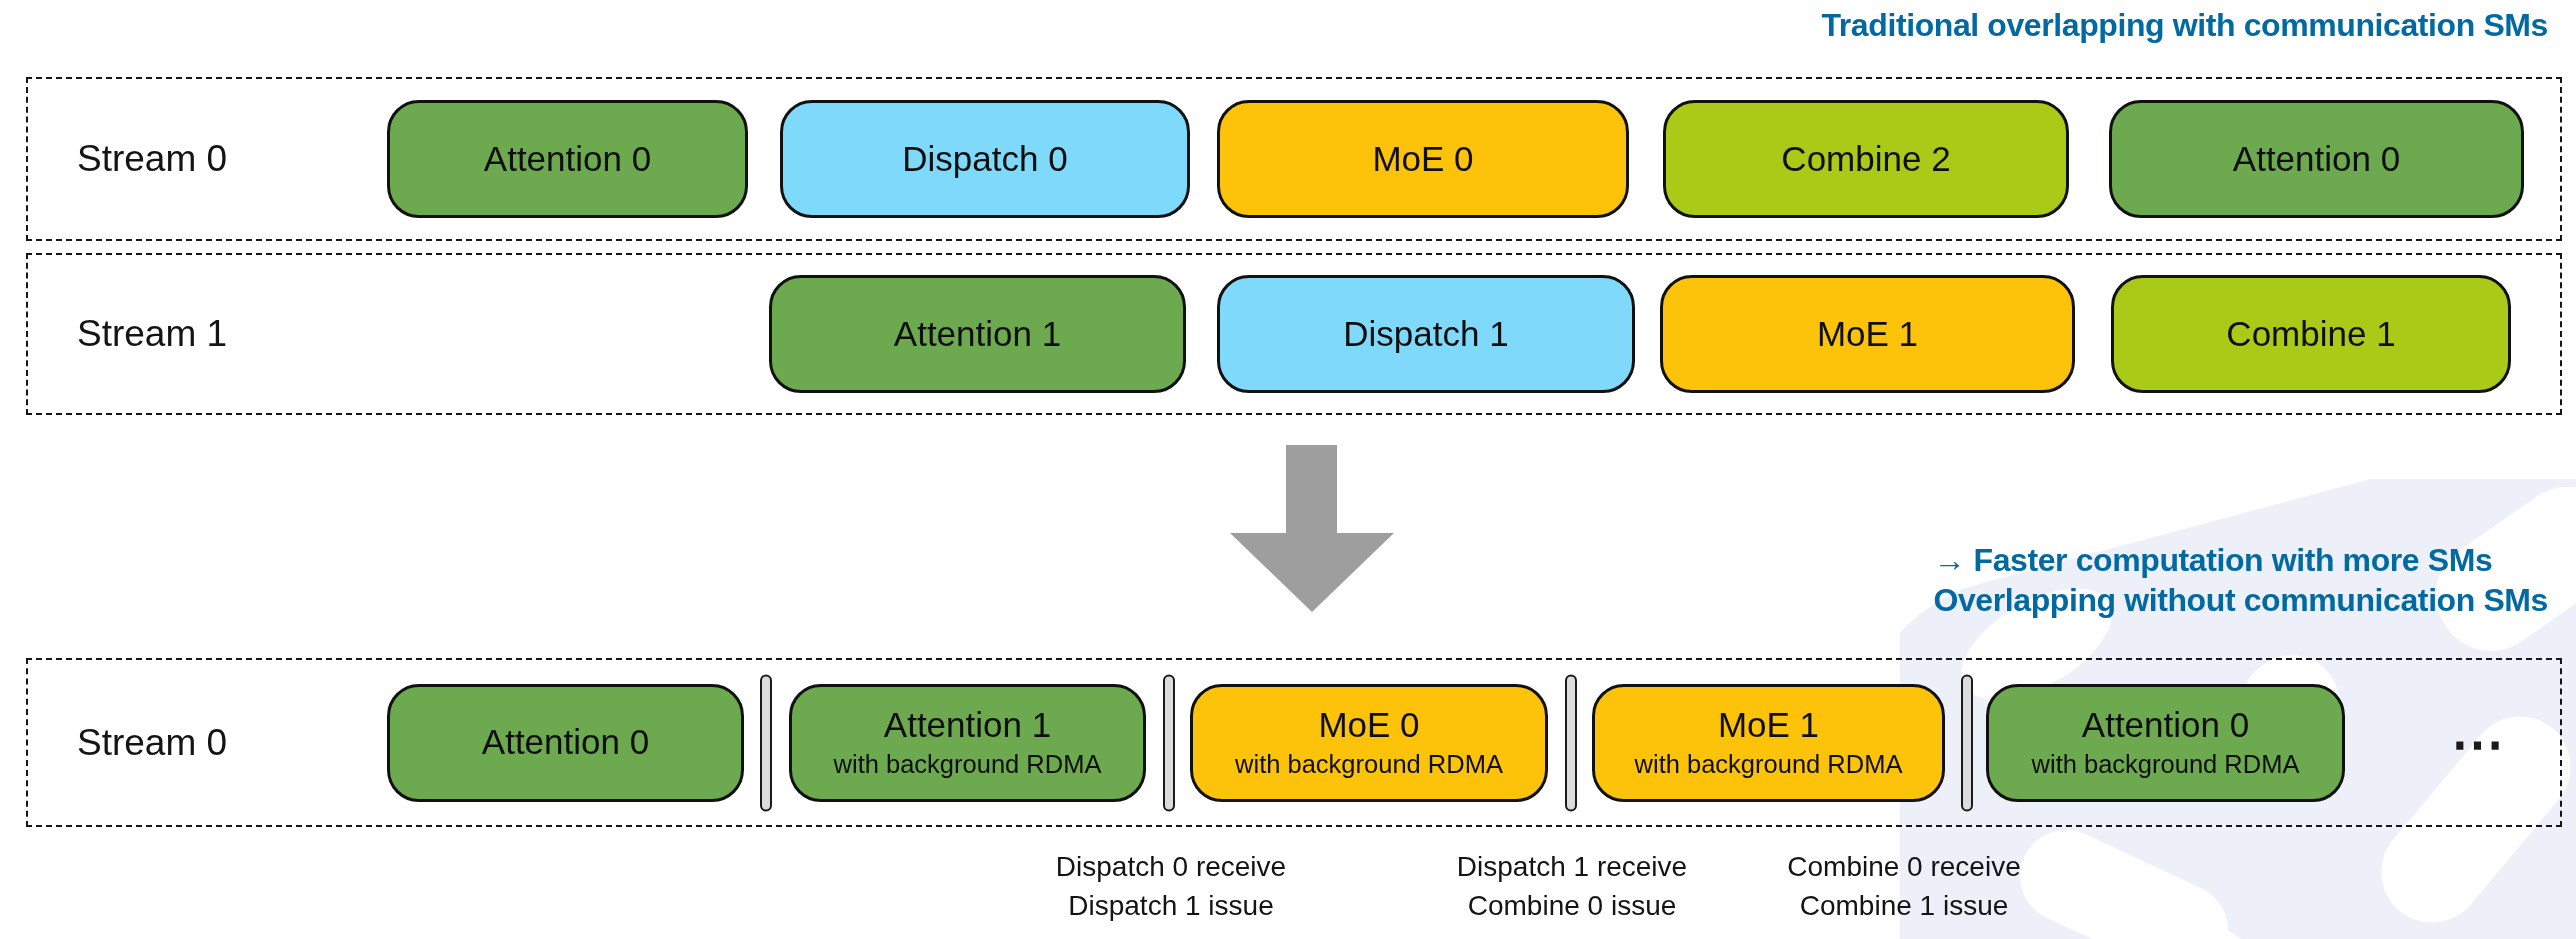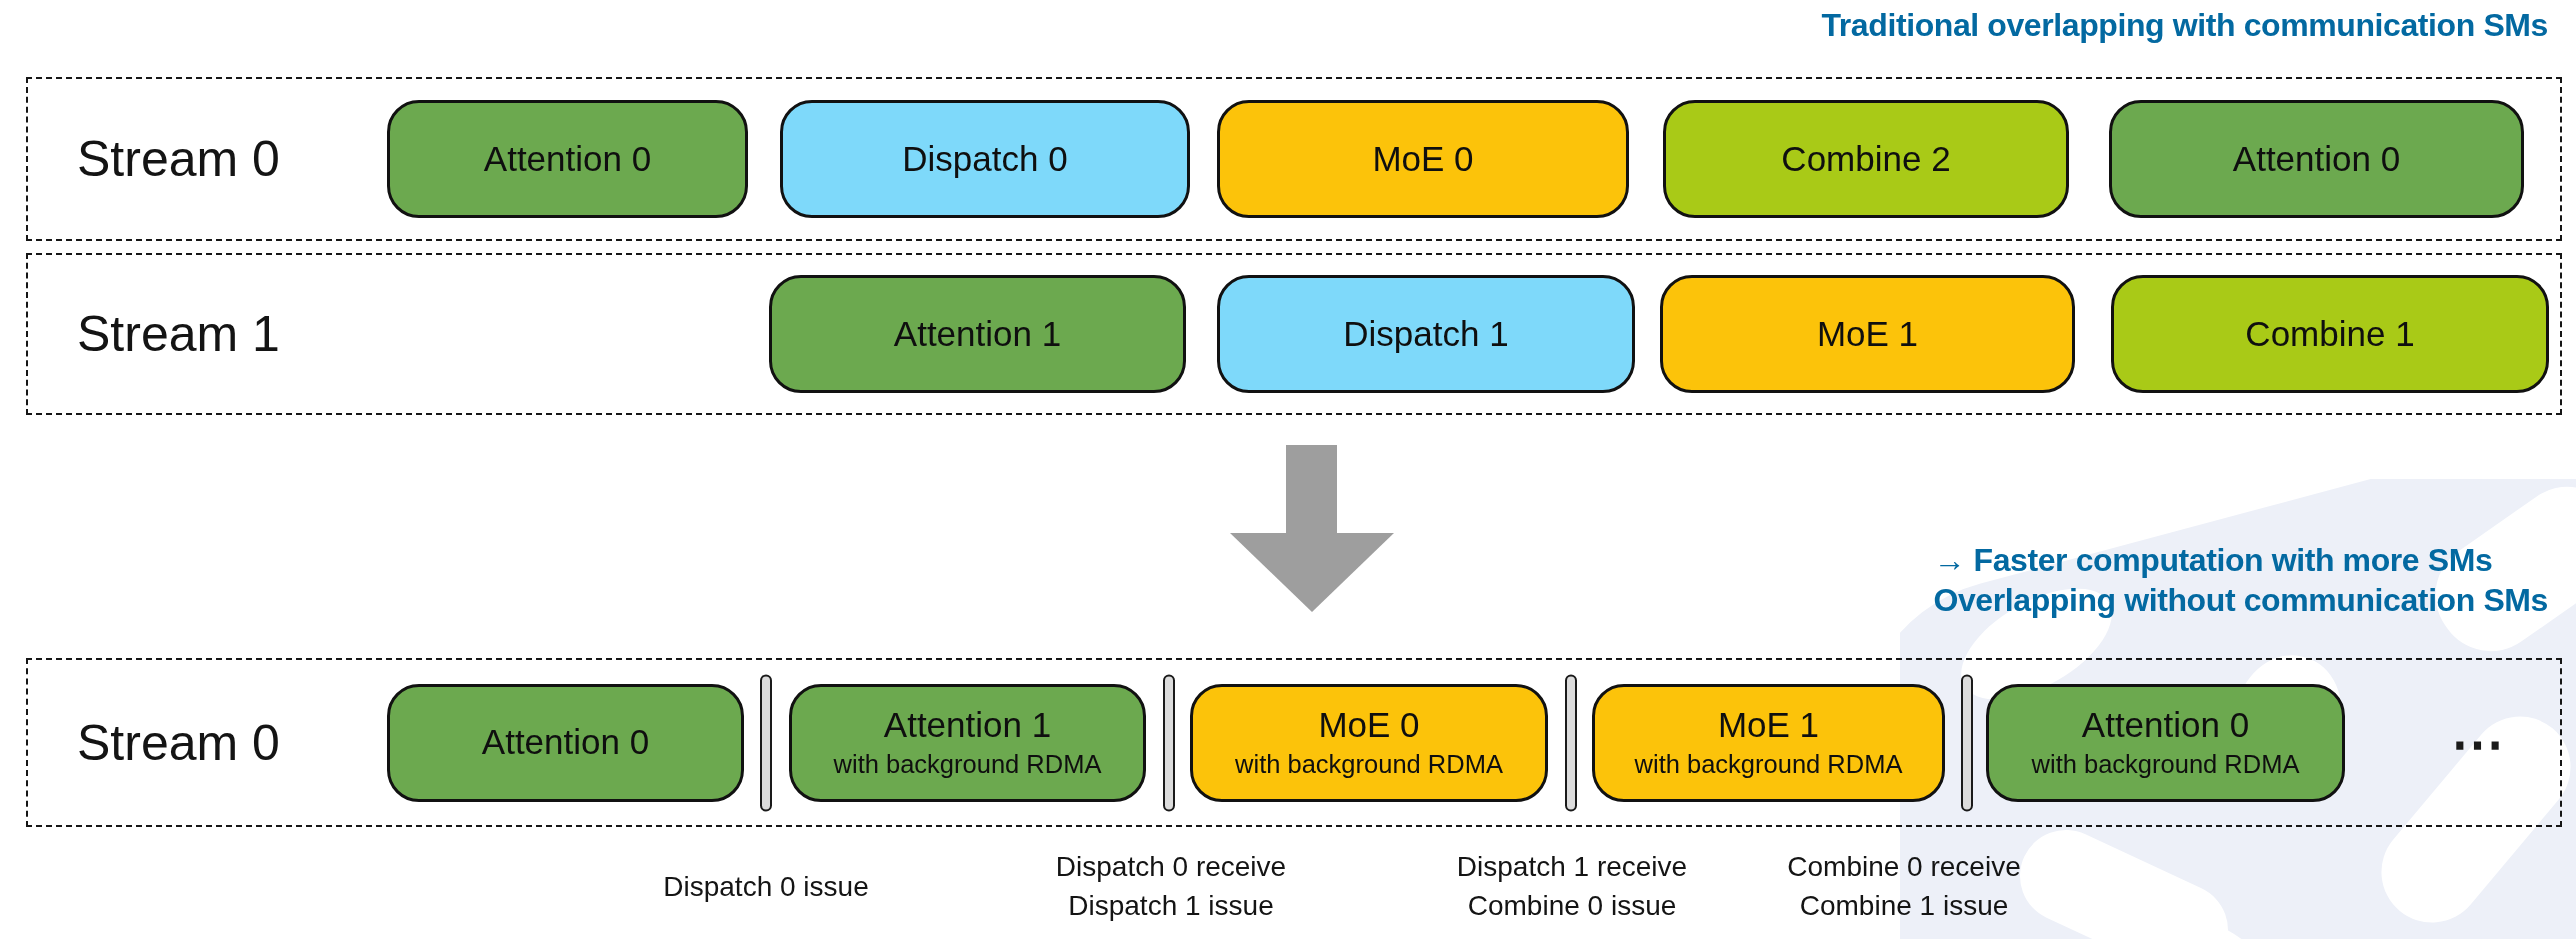--- a/index.html
+++ b/index.html
@@ -24,21 +24,21 @@
   .title { position:absolute; right:28px; font-weight:700; font-size:32px; letter-spacing:-0.4px; color:#0369a1; z-index:2; }
   .title-top { top:7px; }
   .title-mid { top:540px; line-height:40px; }
 
   
   .row { position:absolute; left:26px; width:2536px; border:2.6px dashed #161616; background:transparent; z-index:1; }
   .row-1 { top:77px;  height:164px; }
   .row-2 { top:253px; height:162px; }
   .row-3 { top:658px; height:169px; }
 
-  .stream-label { position:absolute; left:49px; top:50%; transform:translateY(-50%); font-size:50px; color:#141414; white-space:nowrap; }
+  .stream-label { position:absolute; left:49px; top:50%; transform:translateY(-50%); font-size:37px; color:#141414; white-space:nowrap; }
 
   .block { position:absolute; top:50%; transform:translateY(-50%); height:118px; border:3.1px solid #111;
            border-radius:32px; display:flex; flex-direction:column; align-items:center; justify-content:center;
            text-align:center; }
   .blk-label { font-size:35px; color:#0f0f0f; line-height:1.1; white-space:nowrap; }
   .blk-sub   { font-size:25.5px; color:#0f0f0f; line-height:1.15; margin-top:5.3px; white-space:nowrap; }
   .blk-sub:empty { display:none; }
 
   .pill { position:absolute; top:50%; transform:translateY(-50%); width:12.3px; height:137px;
           border:2.2px solid #1a1a1a; border-radius:8px; }
@@ -62,21 +62,21 @@
   
   .r1-b0 { left:359px;  width:361px; }
   .r1-b1 { left:752px;  width:410px; }
   .r1-b2 { left:1189px; width:412px; }
   .r1-b3 { left:1635px; width:406px; }
   .r1-b4 { left:2081px; width:415px; }
   
   .r2-b0 { left:741px;  width:417px; }
   .r2-b1 { left:1189px; width:418px; }
   .r2-b2 { left:1632px; width:415px; }
-  .r2-b3 { left:2083px; width:438px;align-items:center; }
+  .r2-b3 { left:2083px; width:400px;align-items:center; }
   
   .r3-b0 { left:359px;  width:357px; }
   .r3-p0 { left:732px;  }
   .r3-b1 { left:761px;  width:357px; }
   .r3-p1 { left:1135px; }
   .r3-b2 { left:1162px; width:358px; }
   .r3-p2 { left:1537px; }
   .r3-b3 { left:1564px; width:353px; }
   .r3-p3 { left:1933px; }
   .r3-b4 { left:1958px; width:359px; }
@@ -172,24 +172,20 @@
     <div class="pill r3-p3" style="background: rgb(220, 220, 220);"></div>
 
     <div class="block r3-b4" style="background: rgb(108, 169, 79);">
       <span class="blk-label">Attention 0</span>
       <span class="blk-sub">with background RDMA</span>
     </div>
 
     <div class="dots">⋯</div>
   </section>
 
-  <div class="annotation a1">
-    <div>Dispatch 0 issue</div>
-
-  </div>
   <div class="annotation a2">
     <div>Dispatch 0 receive</div>
     <div>Dispatch 1 issue</div>
   </div>
   <div class="annotation a3">
     <div>Dispatch 1 receive</div>
     <div>Combine 0 issue</div>
   </div>
   <div class="annotation a4">
     <div>Combine 0 receive</div>

